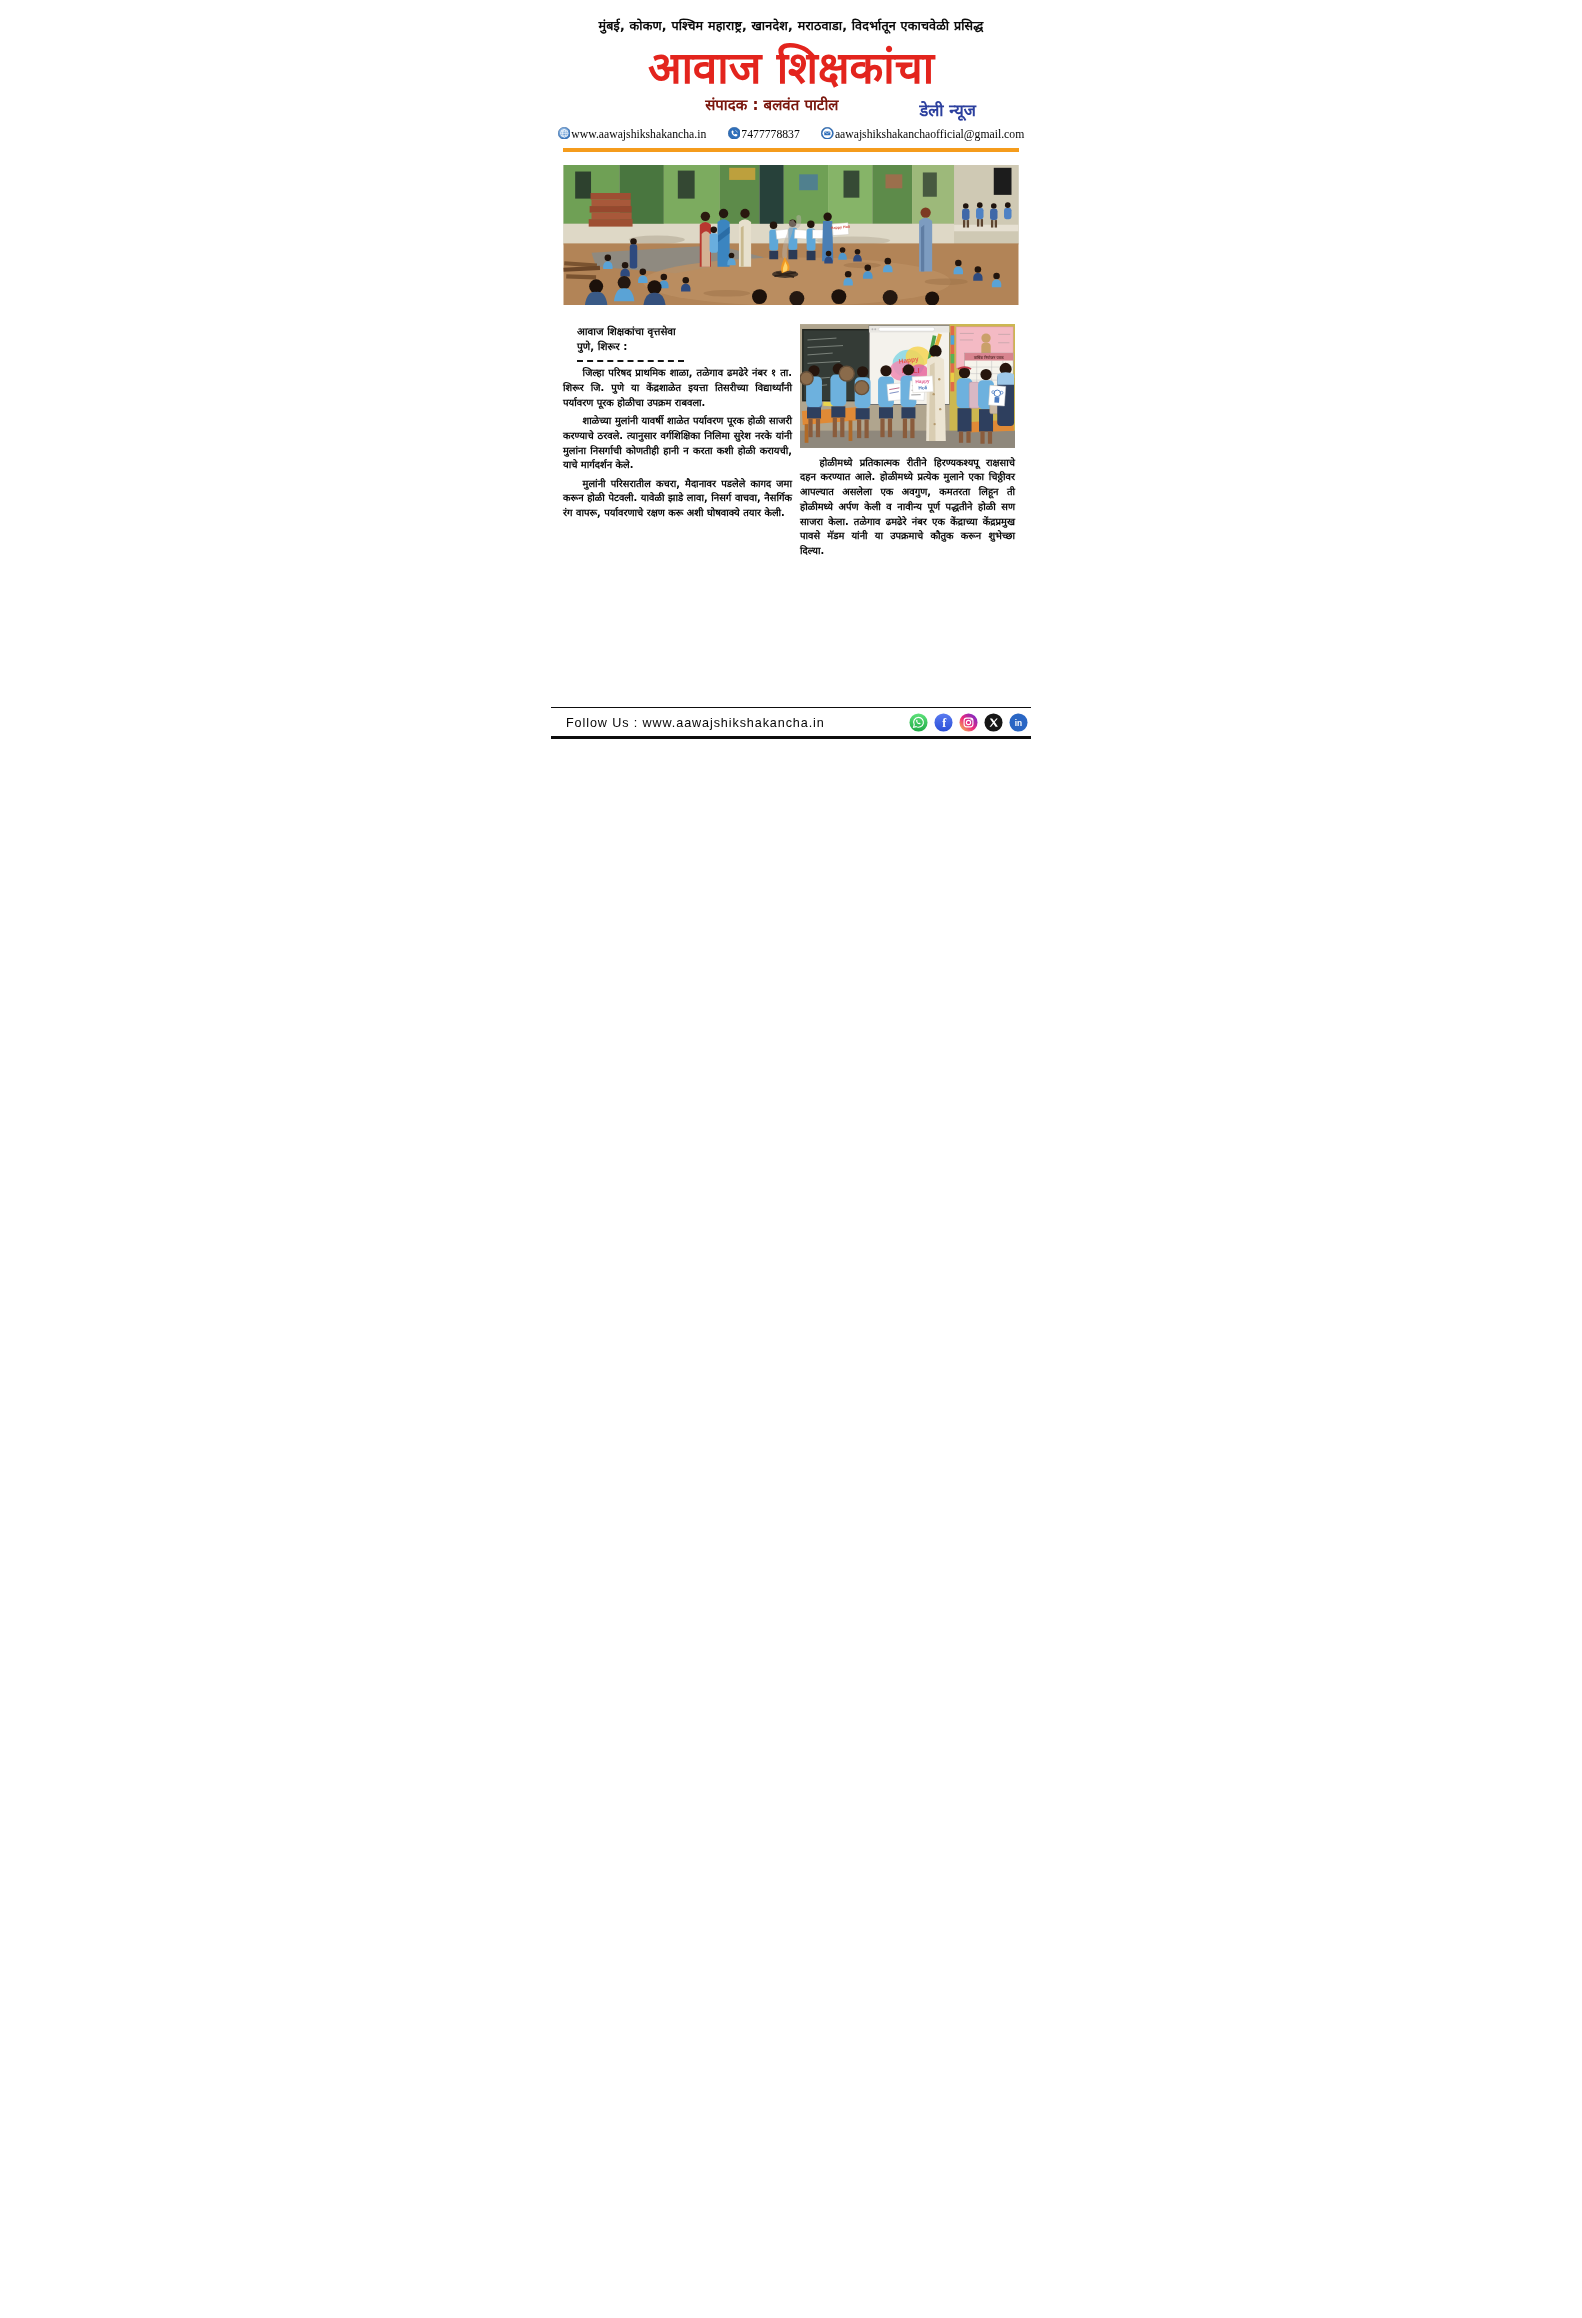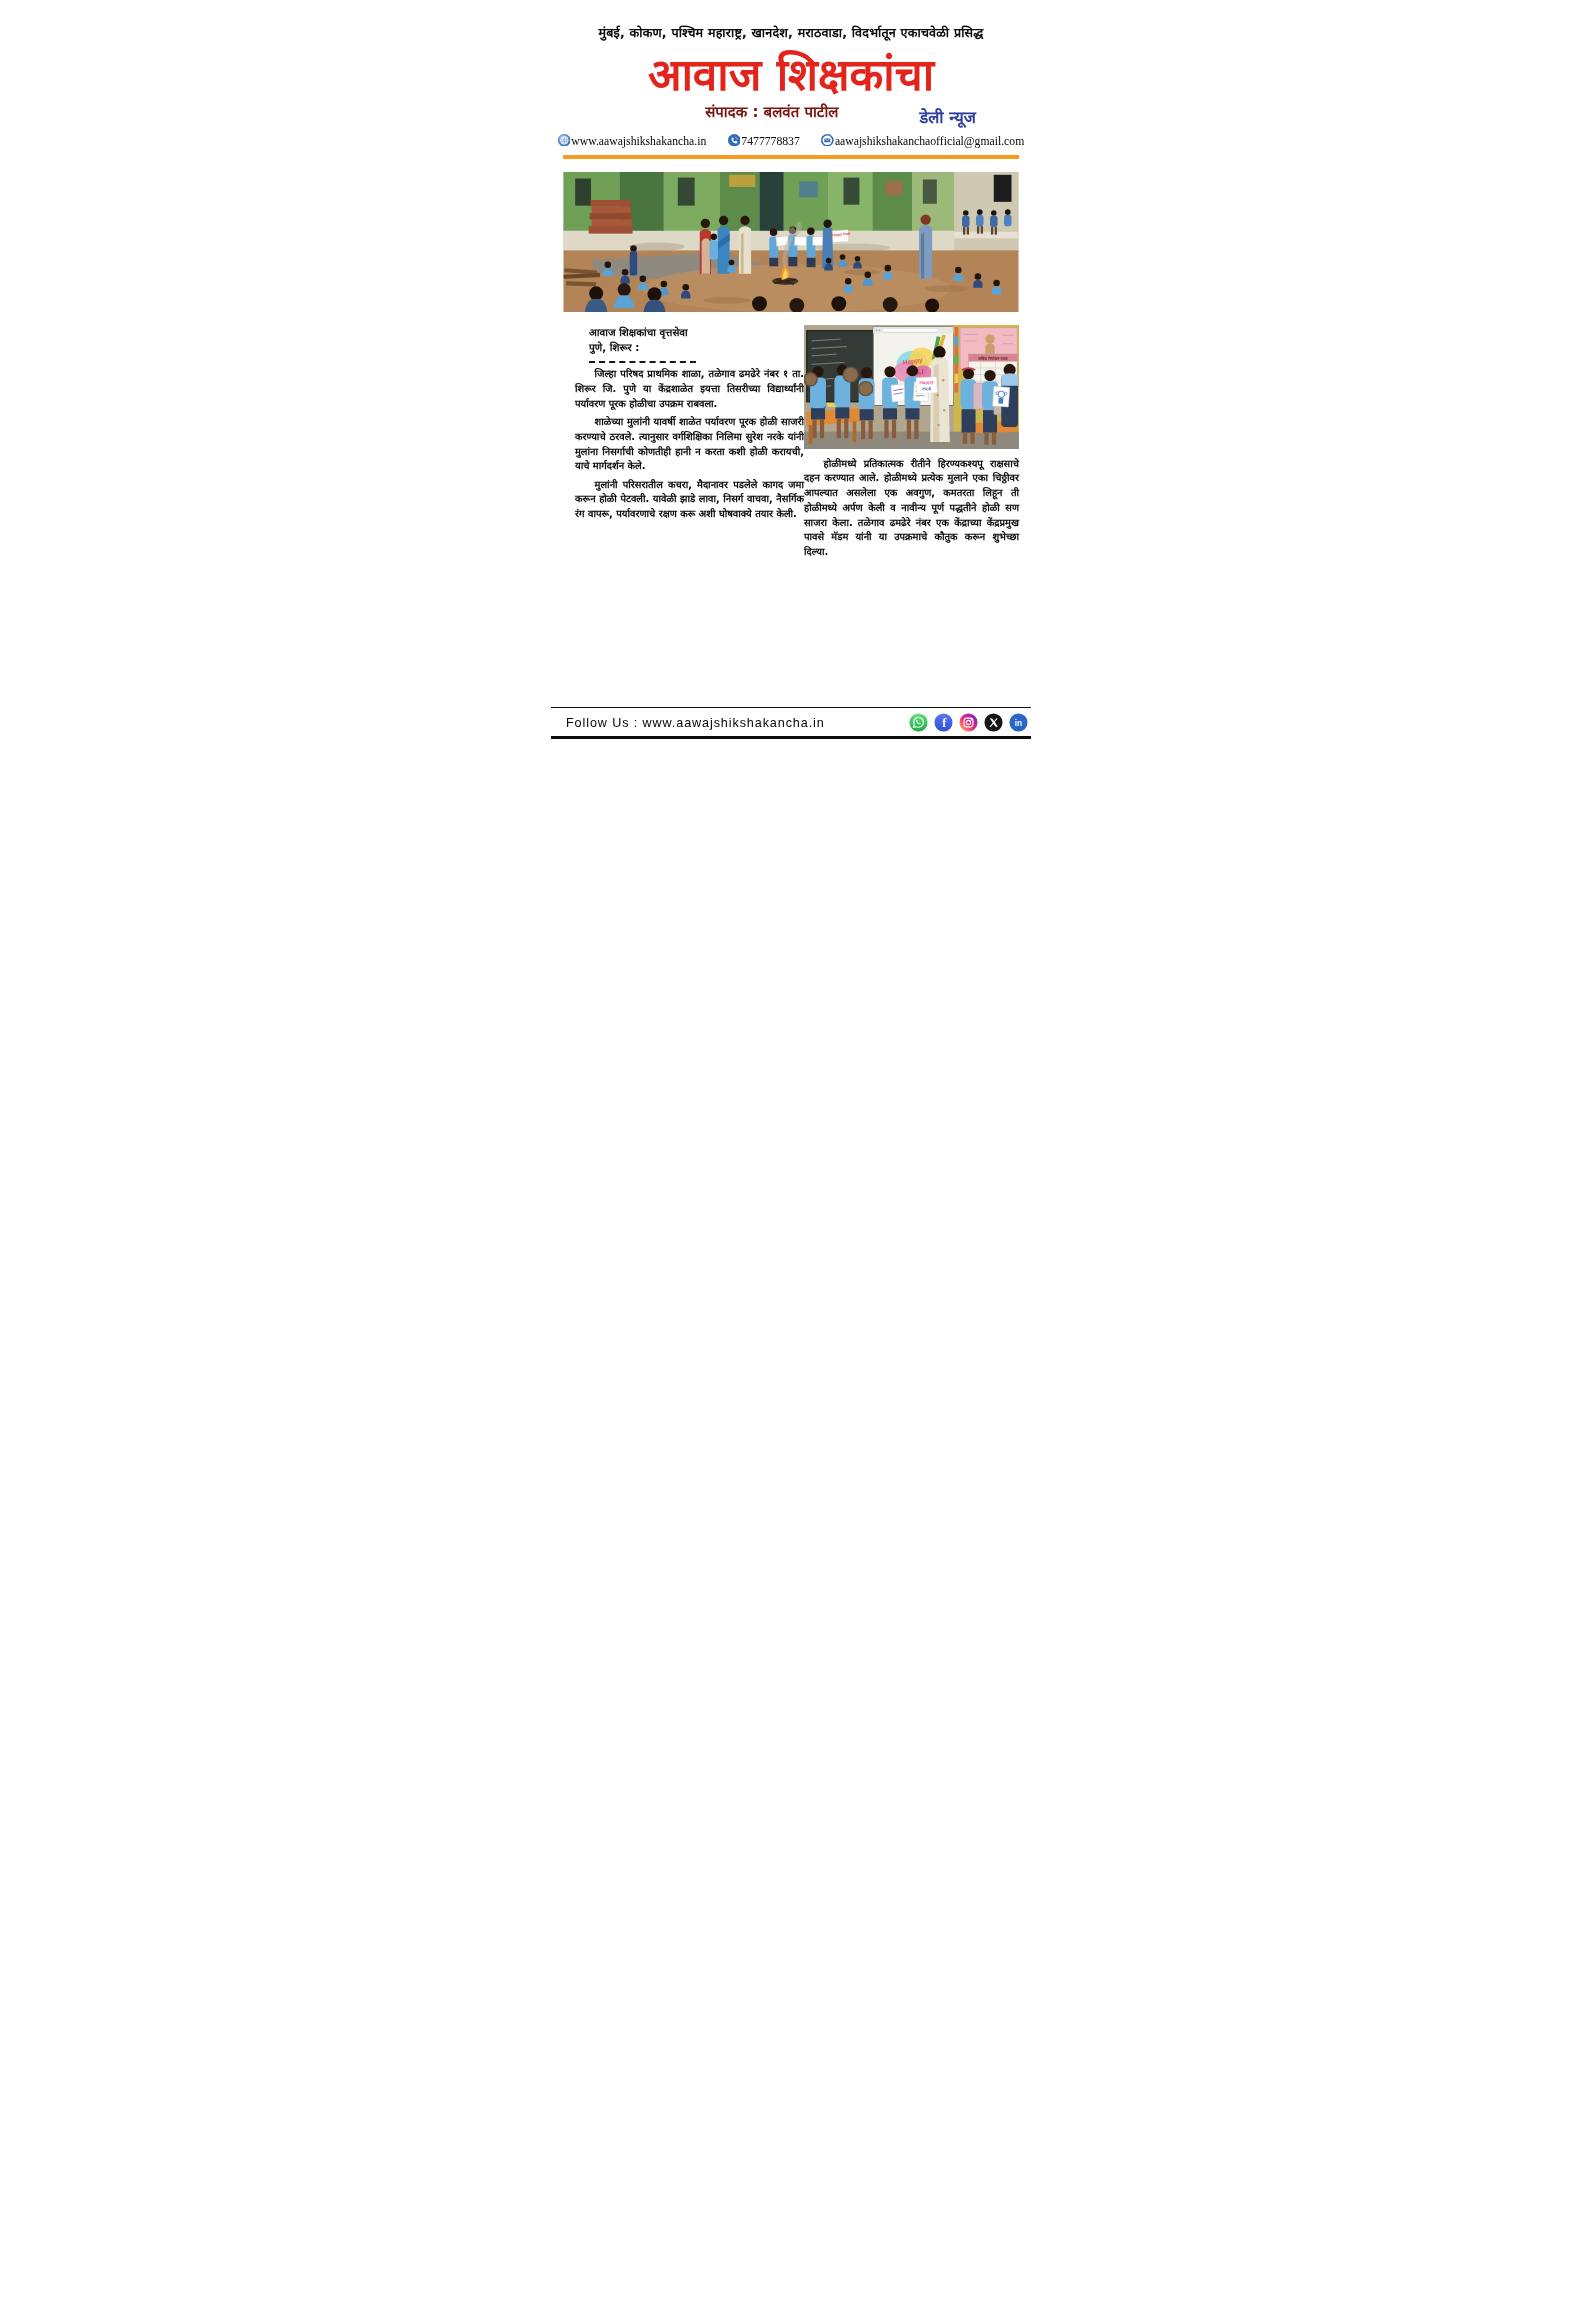--- a/index.html
+++ b/index.html
@@ -8,21 +8,21 @@
     width:528px;height:773px;
     margin:0 auto;background:#fff;
     font-family:"DejaVu Sans",sans-serif;
     color:#0d0d0d;overflow:hidden;
   }
   .content{margin:0 24px;width:480px;}
   .inner{margin:0 12px;width:456px;}
 
   
   .tagline{
-    padding-top:24px;text-align:center;
+    padding-top:17px;text-align:center;
     font-size:12.6px;font-weight:bold;color:#0a0a0a;
     white-space:nowrap;letter-spacing:0.2px;
   }
   .masthead{
     margin:5.6px 0 0 0;text-align:center;
     font-size:44px;line-height:1.28;font-weight:800;
     color:#e3241d;white-space:nowrap;
   }
   .mast-sub{position:relative;height:25px;}
   .editor-line{
@@ -46,21 +46,21 @@
   
   .headline{margin:13px 0 0 0;text-align:center;color:#cf2420;font-weight:800;}
   .headline .hl{font-size:27px;line-height:1.55;white-space:nowrap;}
 
   
   .photo{display:block;margin:0;padding:0;}
   .main-photo{margin-top:11.2px;}
   .photo svg{display:block;}
 
   
-  .article{display:flex;gap:0;margin-top:13px;justify-content:flex-end;}
+  .article{display:flex;gap:8px;margin-top:19px;}
   .col-left{width:229px;}
   .col-right{width:215px;}
   .byline{margin-left:14px;font-size:10.3px;font-weight:bold;line-height:1.45;}
   .dash-rule{
     width:107px;border:none;border-top:2.3px dashed #161616;
     margin:5.6px 0 4.7px 14px;
   }
   .bodytext{
     font-size:9.8px;line-height:1.5;text-align:justify;
     font-weight:600;margin:0 0 3.7px 0;text-indent:2em;color:#0a0a0a;

